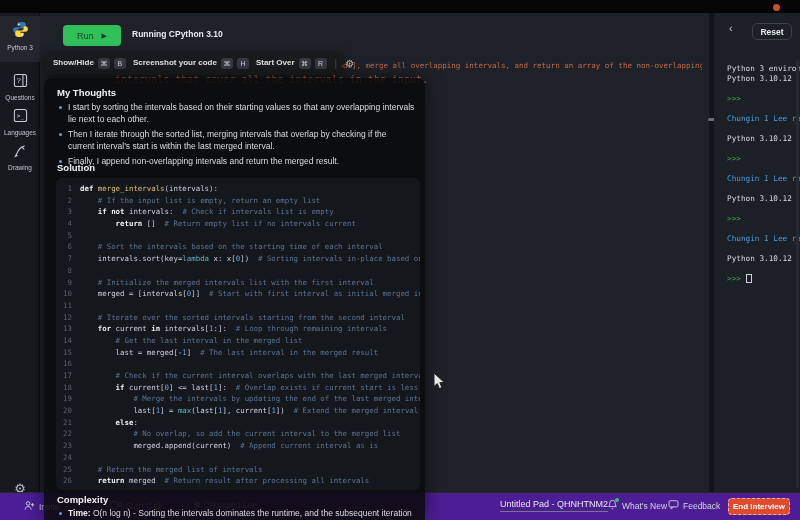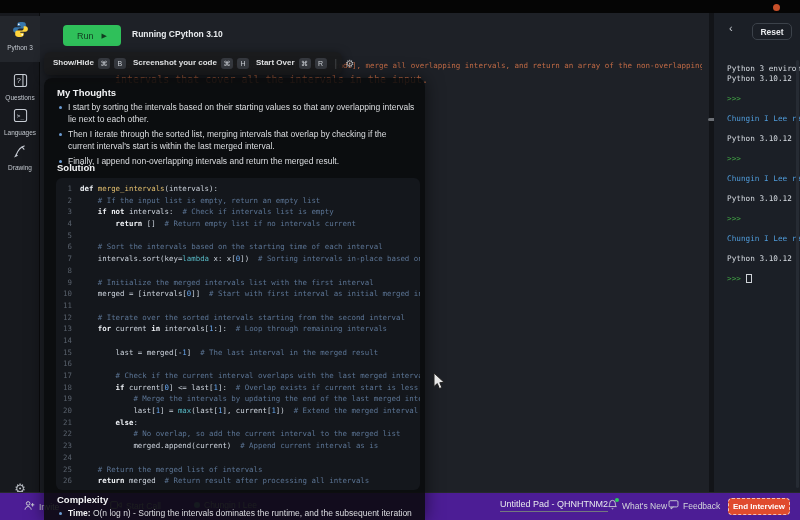--- a/index.html
+++ b/index.html
@@ -297,21 +297,21 @@
         <div class="code-line">
           <span class="ln">12</span>
           <span class="ct"><span>    </span><span class="tok-c"># Iterate over the sorted intervals starting from the second interval</span></span>
         </div>
         <div class="code-line">
           <span class="ln">13</span>
           <span class="ct"><span>    </span><span class="tok-k">for</span><span> current </span><span class="tok-k">in</span><span> intervals[</span><span class="tok-n">1</span><span>:]:  </span><span class="tok-c"># Loop through remaining intervals</span></span>
         </div>
         <div class="code-line">
           <span class="ln">14</span>
-          <span class="ct"><span>        </span></span>
+          <span class="ct"><span>        </span><span class="tok-c"># Get the last interval in the merged list</span></span>
         </div>
         <div class="code-line">
           <span class="ln">15</span>
           <span class="ct"><span>        last = merged[-</span><span class="tok-n">1</span><span>]  </span><span class="tok-c"># The last interval in the merged result</span></span>
         </div>
         <div class="code-line">
           <span class="ln">16</span>
           <span class="ct"></span>
         </div>
         <div class="code-line">

